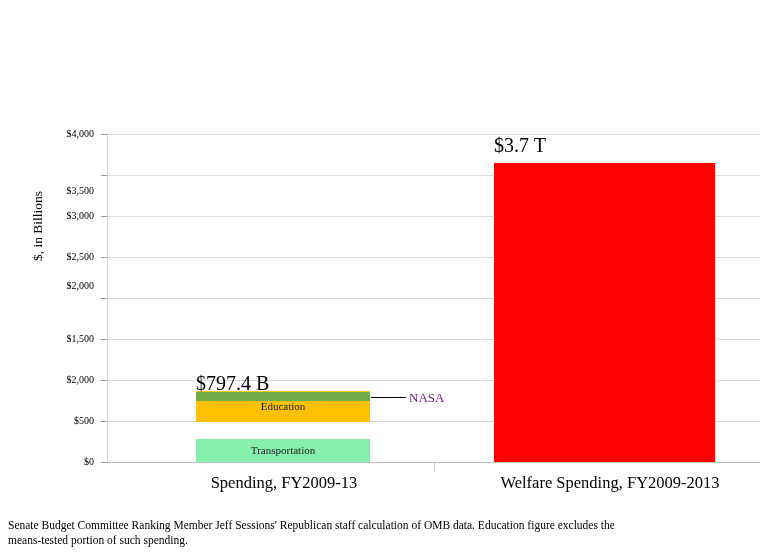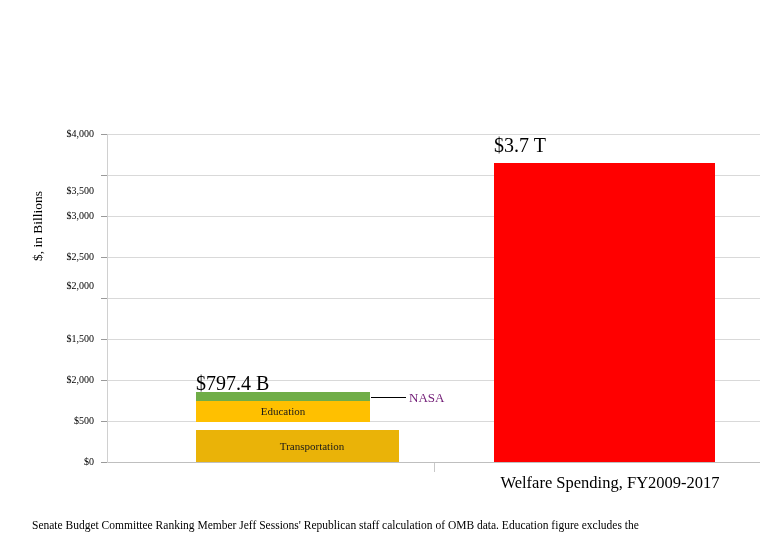--- a/index.html
+++ b/index.html
@@ -157,21 +157,21 @@
   
   #footnote {
     position: absolute;
     left: 8px;
     top: 518px;
     width: 752px;
     font-size: 11.5px;
     line-height: 15px;
     color: #000;
   }
-  #footnote .fline { display: block; margin-left: 24px; }
+  #footnote .fline { display: block; }
 </style>
 </head>
 <body>
 
 <div id="chart-title">
 </div>
 
 <div id="y-axis-title">$, in Billions</div>
 
 <div id="y-axis-ticks">
@@ -205,24 +205,24 @@
       <div class="gridline" style="top: 205px; background: rgb(217, 217, 217);"></div>
       <div class="gridline" style="top: 164px; background: rgb(217, 217, 217);"></div>
       <div class="gridline" style="top: 123px; background: rgb(217, 217, 217);"></div>
       <div class="gridline" style="top: 82px; background: rgb(217, 217, 217);"></div>
       <div class="gridline" style="top: 41px; background: rgb(217, 217, 217);"></div>
       <div class="gridline" style="top: 0px; background: rgb(217, 217, 217);"></div>
     </div>
   <div class="axis-baseline"></div>
 
   <div class="bar-stack" id="bar-stack-left" style="left:88px; width:174px; height:70px;">
-    <div class="bar-seg" style="bottom:0; height:32px; background:#eab308;padding-left:29px;">
+    <div class="bar-seg" style="bottom:0; height:23px; background:#86efac;">
       <span class="seg-label">Transportation</span>
     </div>
-    <div class="bar-seg" style="bottom:40px; height:21px; background:#FFC000;">
+    <div class="bar-seg" style="bottom:40px; height:31px; background:#FFC000;">
       <span class="seg-label">Education</span>
     </div>
     <div class="bar-seg" style="bottom:61px; height:9px; background:#70AD47;"></div>
   </div>
 
   <div class="bar-stack" id="bar-stack-right" style="left:386px; width:221px; height:299px;">
     <div class="bar-seg" style="bottom:0; height:299px; background:#FF0000;"></div>
   </div>
 
 </div>
@@ -230,21 +230,23 @@
 <div class="bar-value-label" style="left:196px; top:370px; width:174px;">$797.4 B</div>
 
 <div class="bar-value-label" style="left:494px; top:132px; width:221px;">$3.7 T</div>
 
 <div id="nasa-leader" style="left:371px; top:397px; width:35px;"></div>
 <div id="nasa-callout-label" style="left:409px; top:391px;">NASA</div>
 
 <div id="x-axis-divider"></div>
 
 <div class="x-cat-label" style="left:110px; top:473px; width:348px;">
+  <span class="xline">Spending, FY2009-13</span>
 </div>
 
 <div class="x-cat-label" style="left:460px; top:473px; width:300px;">
-  <span class="xline">Welfare Spending, FY2009-2017</span>
+  <span class="xline">Welfare Spending, FY2009-2013</span>
 </div>
 
 <div id="footnote">
   <span class="fline">Senate Budget Committee Ranking Member Jeff Sessions' Republican staff calculation of OMB data. Education figure excludes the</span>
+  <span class="fline">means-tested portion of such spending.</span>
 </div>
 
 </body></html>

